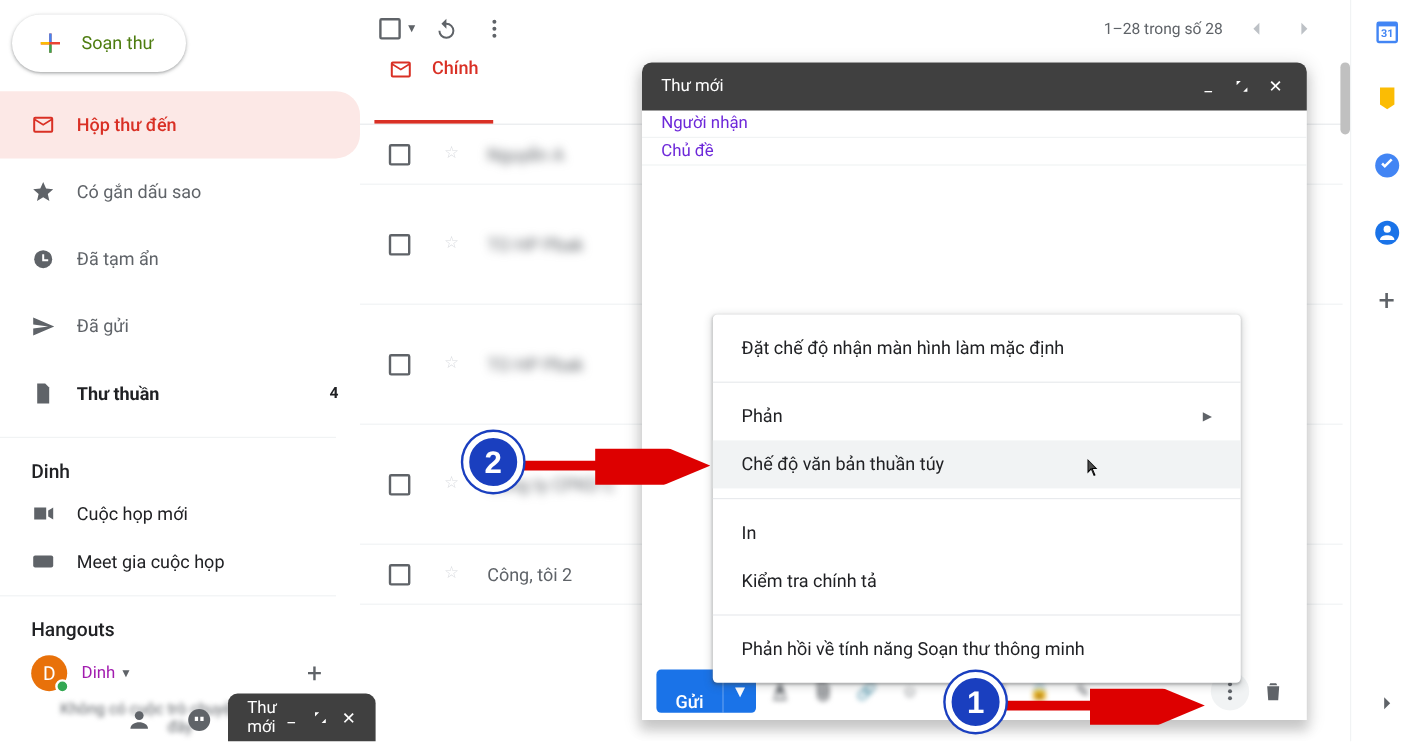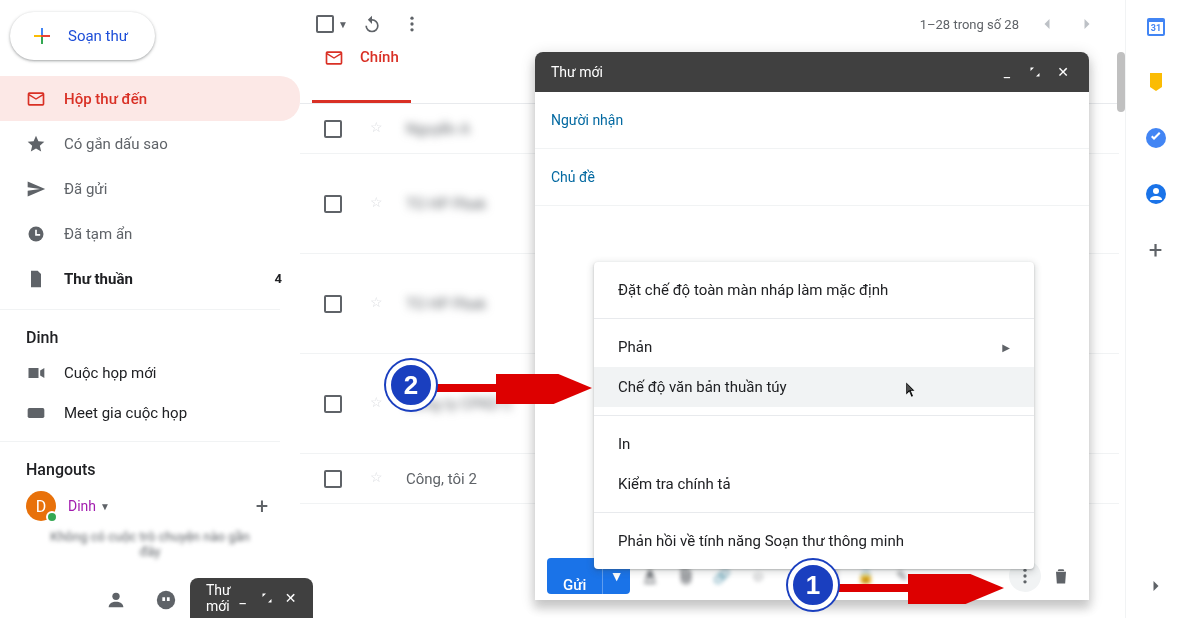--- a/index.html
+++ b/index.html
@@ -2,24 +2,24 @@
 <html><head>
 <meta charset="utf-8">
 <style>
 * { box-sizing: border-box; margin: 0; padding: 0; }
 body { font-family: 'Google Sans', Roboto, Arial, sans-serif; font-size: 14px; color: #202124; background: #fff; width: 1185px; height: 618px; overflow: hidden; position: relative; }
 
 .app { display: flex; width: 1119px; height: 618px; }
 .sidebar { width: 300px; padding: 8px 0; position: relative; }
 .compose-btn { margin: 4px 0 16px 10px; width: 145px; height: 48px; border-radius: 24px; background: #fff; box-shadow: 0 1px 2px rgba(60,64,67,.3), 0 1px 3px 1px rgba(60,64,67,.15); display: flex; align-items: center; padding: 0 20px; cursor: pointer; }
 .compose-btn .plus { width: 24px; height: 24px; }
-.compose-btn span { margin-left: 14px; font-size: 15px; color: #1d4ed8; }
+.compose-btn span { margin-left: 14px; font-size: 15px; color: #4d7c0f; }
 
 .nav-list { list-style: none; }
-.nav-item { display: flex; align-items: center; height: 45px; padding: 0 18px 0 26px; border-radius: 0 20px 20px 0; cursor: pointer; color: #5f6368; }
+.nav-item { display: flex; align-items: center; height: 56px; padding: 0 18px 0 26px; border-radius: 0 20px 20px 0; cursor: pointer; color: #5f6368; }
 .nav-item.active { background: #fce8e6; color: #d93025; font-weight: 500; }
 .nav-item .icon { width: 20px; height: 20px; display: flex; align-items: center; justify-content: center; flex-shrink: 0; }
 .nav-item .label { margin-left: 18px; font-size: 15px; flex: 1; }
 .nav-item .count { font-size: 13px; color: #202124; }
 .nav-item.bold .label { font-weight: 700; color: #202124; }
 .nav-item.bold .count { font-weight: 700; }
 
 .section-hr { border: none; border-top: 1px solid #f1f3f4; margin: 8px 20px 8px 0; }
 .section-title { padding: 10px 26px 6px; font-size: 16px; font-weight: 500; color: #202124; }
 .meet-item, .ho-item { display: flex; align-items: center; height: 40px; padding: 0 26px; cursor: pointer; color: #202124; }
@@ -58,21 +58,21 @@
 .mail-row .star { width:20px; height:20px; color:#dadce0; margin-right:16px; }
 .mail-row .sender { font-size:15px; color:#5f6368; filter: blur(4px); }
 .mail-row.short { height:50px; }
 .mail-row.clear .sender { filter:none; }
 
 
 .compose-window { position:absolute; top:52px; left:535px; width:554px; height:548px; background:#fff; box-shadow: 0 8px 10px 1px rgba(0,0,0,.14), 0 3px 14px 2px rgba(0,0,0,.12); border-radius:8px 8px 0 0; display:flex; flex-direction:column; z-index:5; }
 .cw-header { height:40px; background:#404040; border-radius:8px 8px 0 0; display:flex; align-items:center; padding:0 12px 0 16px; color:#fff; }
 .cw-title { flex:1; font-size:14px; }
 .cw-hbtn { width:28px; height:28px; display:flex; align-items:center; justify-content:center; cursor:pointer; }
-.cw-field { padding:20px 16px; border-bottom:1px solid #f1f3f4; color:#0369a1; font-size:14px; cursor:text; }
+.cw-field { padding:3px 16px; border-bottom:1px solid #f1f3f4; color:#6d28d9; font-size:14px; cursor:text; }
 .cw-body { flex:1; position:relative; }
 .cw-footer { height:48px; display:flex; align-items:center; padding:0 12px; gap:4px; }
 .send-btn { display:flex; align-items:flex-end; background:#1a73e8; color:#fff; height:36px; border-radius:4px; overflow:hidden; cursor:pointer; }
 .send-btn .lbl { padding:0 16px; font-size:15px; font-weight:500; }
 .send-btn .drop { width:28px; height:36px; display:flex; align-items:center; justify-content:center; border-left:1px solid rgba(255,255,255,.3); }
 .ft-btn { width:32px; height:32px; display:flex; align-items:center; justify-content:center; color:#5f6368; cursor:pointer; border-radius:50%; filter: blur(2px); }
 .ft-spacer { flex:1; }
 .ft-more { filter:none; background:#f1f3f4; }
 .ft-trash { filter:none; }
 
@@ -126,33 +126,33 @@
         <span class="icon">
             <svg width="20" height="20" viewBox="0 0 24 24" fill="#5f6368">
               <path d="M12 17.3l-6.2 3.7 1.6-7L2 9.2l7.1-.6L12 2l2.9 6.6 7.1.6-5.4 4.8 1.6 7z"></path>
             </svg>
           </span>
         <span class="label">Có gắn dấu sao</span>
       </li>
       <li class="nav-item">
         <span class="icon">
             <svg width="20" height="20" viewBox="0 0 24 24" fill="#5f6368">
-              <path d="M2 21l21-9L2 3v7l15 2-15 2z"></path>
-            </svg>
-          </span>
-        <span class="label">Đã gửi</span>
+              <circle cx="12" cy="12" r="9"></circle>
+              <path fill="#fff" d="M11 7h2v5h4v2h-6z"></path>
+            </svg>
+          </span>
+        <span class="label">Đã tạm ẩn</span>
       </li>
       <li class="nav-item">
         <span class="icon">
             <svg width="20" height="20" viewBox="0 0 24 24" fill="#5f6368">
-              <circle cx="12" cy="12" r="9"></circle>
-              <path fill="#fff" d="M11 7h2v5h4v2h-6z"></path>
-            </svg>
-          </span>
-        <span class="label">Đã tạm ẩn</span>
+              <path d="M2 21l21-9L2 3v7l15 2-15 2z"></path>
+            </svg>
+          </span>
+        <span class="label">Đã gửi</span>
       </li>
       <li class="nav-item bold">
         <span class="icon">
             <svg width="20" height="20" viewBox="0 0 24 24" fill="#5f6368">
               <path d="M6 2h8l4 4v16H6z"></path>
             </svg>
           </span>
         <span class="label">Thư thuần</span>
         <span class="count">4</span>
       </li>
@@ -338,21 +338,21 @@
     <span class="ft-btn ft-trash">
         <svg width="20" height="20" viewBox="0 0 24 24" fill="#5f6368">
           <path d="M6 7h12l-1 14H7zM9 4h6l1 2H8z"></path>
         </svg>
       </span>
   </div>
 </div>
 
 <div class="menu">
   <div class="menu-item">
-      <span>Đặt chế độ toàn màn nháp làm mặc định</span>
+      <span>Đặt chế độ nhận màn hình làm mặc định</span>
     </div>
   <hr class="menu-sep">
   <div class="menu-item">
       <span>Phản</span>
       <span class="arrow">▶</span>
     </div>
   <div class="menu-item hover">
     <span>Chế độ văn bản thuần túy</span>
     <svg class="cursor" width="18" height="22" viewBox="0 0 24 24">
         <path fill="#000" d="M7 2l0 16 4-4 3 7 2-1-3-7 5 0z"></path>

